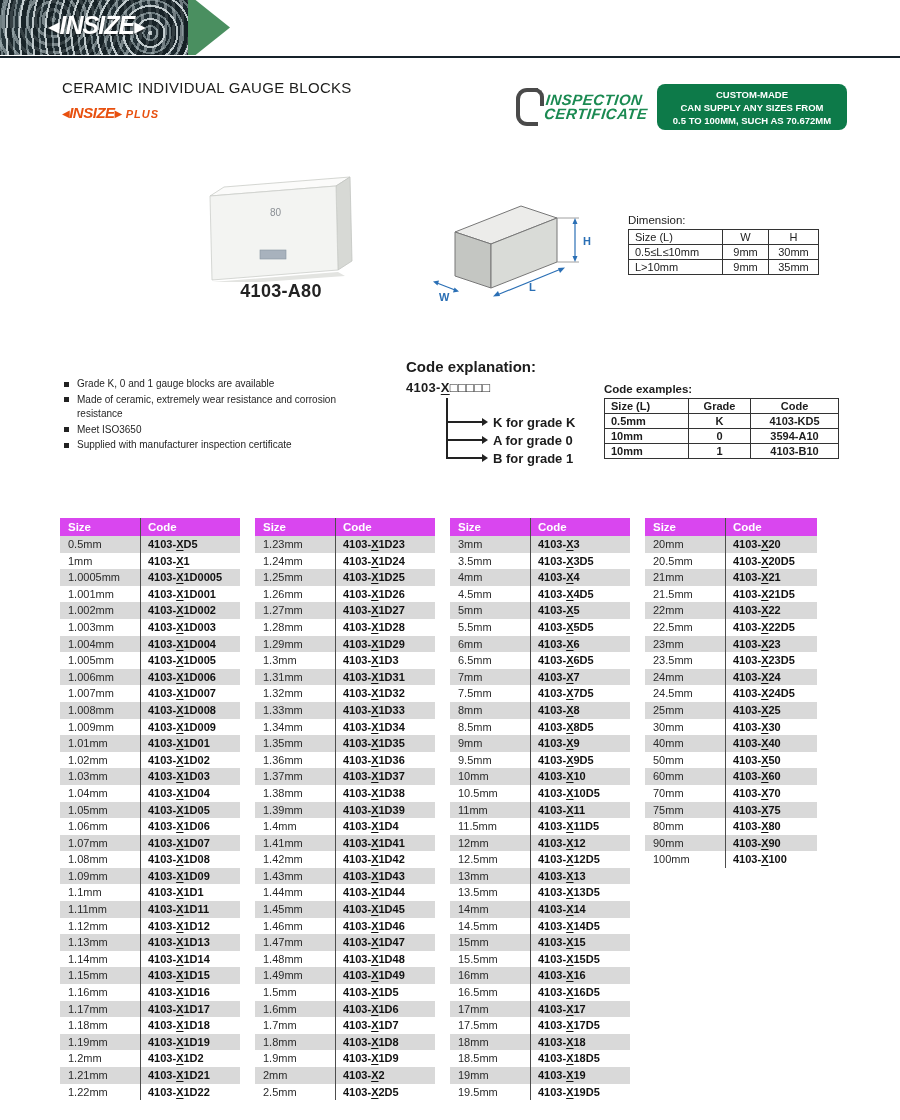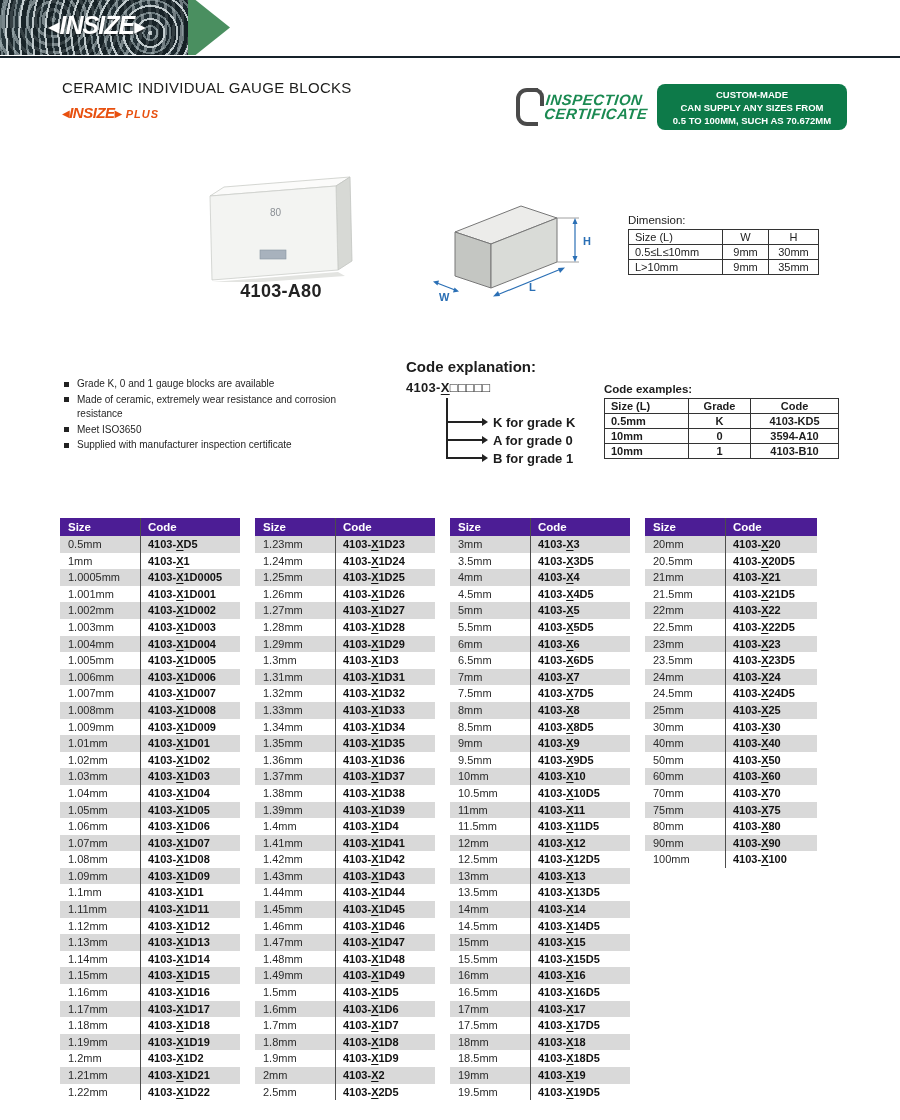--- a/index.html
+++ b/index.html
@@ -83,21 +83,21 @@
   .codeex-label { position:absolute; left:604px; top:383px; font-weight:bold; font-size:11.5px; color:#1c1c1c; }
   .codeex-table { position:absolute; left:604px; top:398px; border-collapse:collapse; font-size:11px; font-weight:bold; color:#1c1c1c; }
   .codeex-table td, .codeex-table th { border:1px solid #333; height:15px; padding:0 6px; }
   .codeex-table th { text-align:left; }
   .codeex-table th.c, .codeex-table td.c { text-align:center; }
   .codeex-table .w1 { width:84px; } .codeex-table .w2 { width:62px; } .codeex-table .w3 { width:88px; }
 
   
   .sc-table { position:absolute; top:518px; width:180px; font-size:11px; }
   .sc-t1 { left:60px; } .sc-t2 { left:255px; } .sc-t3 { left:450px; } .sc-t4 { left:645px; width:172px; }
-  .sc-head { display:flex; background:#4c1d95; color:#fff; font-weight:bold; height:18px; line-height:18px; font-size:11.5px; }
+  .sc-head { display:flex; background:#d946ef; color:#fff; font-weight:bold; height:18px; line-height:18px; font-size:11.5px; }
   .sc-head .hsize { width:80px; padding-left:8px; }
   .sc-head .hcode { flex:1; padding-left:7px; border-left:1px solid #4d4d4d; }
   .sc-row { display:flex; height:16.6px; line-height:16.6px; }
   .sc-row.odd { background:#d9d9d9; }
   .sc-size { width:80px; padding-left:8px; color:#2a2a2a; }
   .sc-code { flex:1; padding-left:7px; border-left:1px solid #4d4d4d; font-weight:bold; color:#111; }
   .ux { text-decoration:underline; text-underline-offset:1.5px; }
 </style>
 </head>
 <body>

